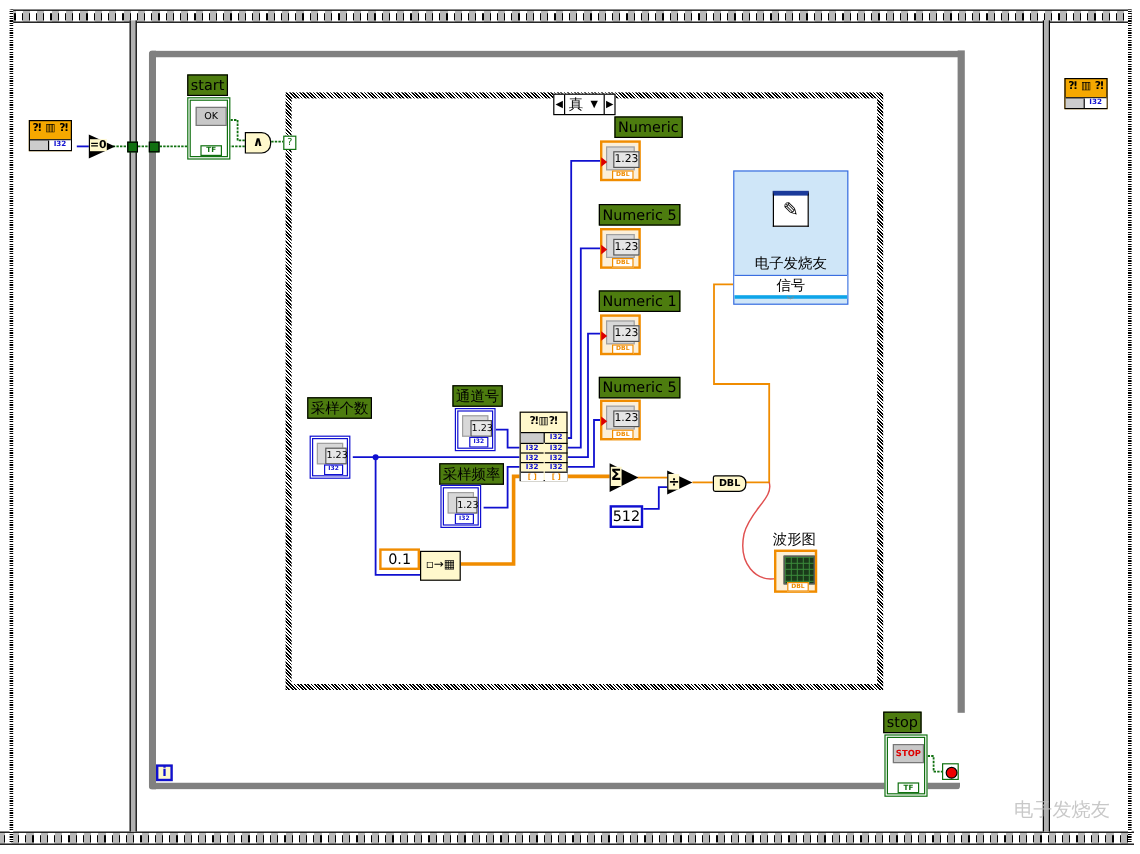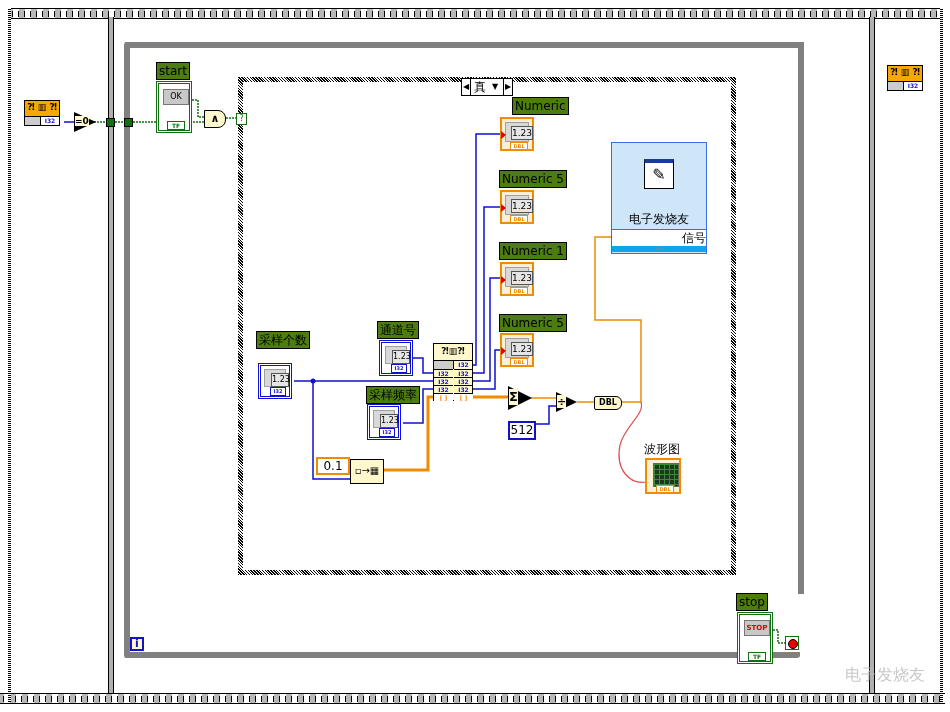--- a/index.html
+++ b/index.html
@@ -140,21 +140,21 @@
 <div class="num-ind" style="left:500px;top:333px;">
     <div class="inner"></div>
     <div class="arrow"></div>
     <div class="val">1.23</div>
     <div class="tag">DBL</div>
   </div>
 
 <div class="abs" style="left:611px;top:142px;width:96px;height:112px;background:#cfe6f8;border:1px solid #3a6ee0;box-sizing:border-box;">
   <div class="abs" style="left:32px;top:16px;width:30px;height:30px;background:#fff;border:1px solid #000;border-top:4px solid #1a3a9a;box-sizing:border-box;font-size:16px;line-height:24px;text-align:center;">✎</div>
   <div class="abs" style="left:0;right:0;top:68px;text-align:center;font-size:12px;color:#000;">电子发烧友</div>
-  <div class="abs" style="left:0;right:0;top:86px;height:16px;background:#fff;border-top:1px solid #3a6ee0;border-bottom:6px solid #0ea5e9;text-align:right;font-size:12px;line-height:16px;">信号</div>
+  <div class="abs" style="left:0;right:0;top:86px;height:16px;background:#fff;border-top:1px solid #3a6ee0;border-bottom:3px solid #0ea5e9;text-align:center;font-size:12px;line-height:16px;">信号</div>
   <div class="abs" style="left:0;right:0;top:102px;text-align:center;font-size:7px;color:#888;">︾</div>
 </div>
 
 <div class="label" style="left:256px;top:331px;">采样个数</div>
 <div class="ctrl" style="left:258px;top:363px;">
     <div class="inner"></div>
     <div class="val">1.23</div>
     <div class="tag">I32</div>
   </div>
 

